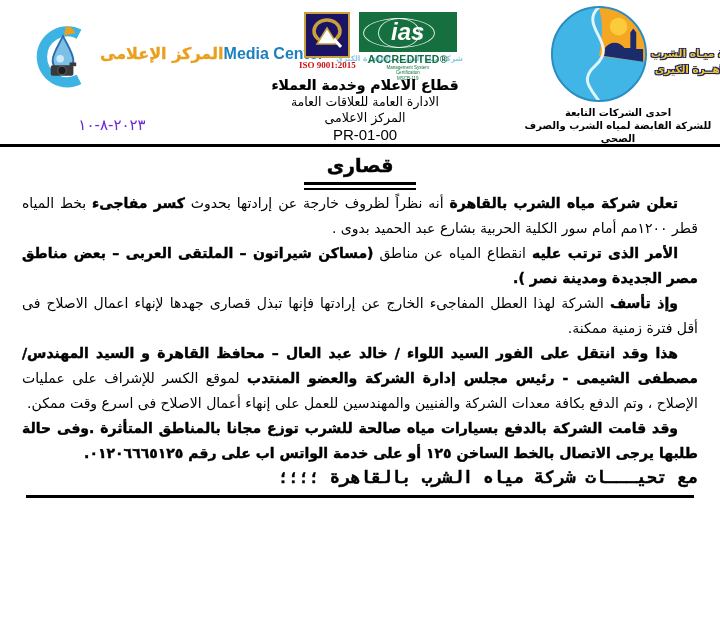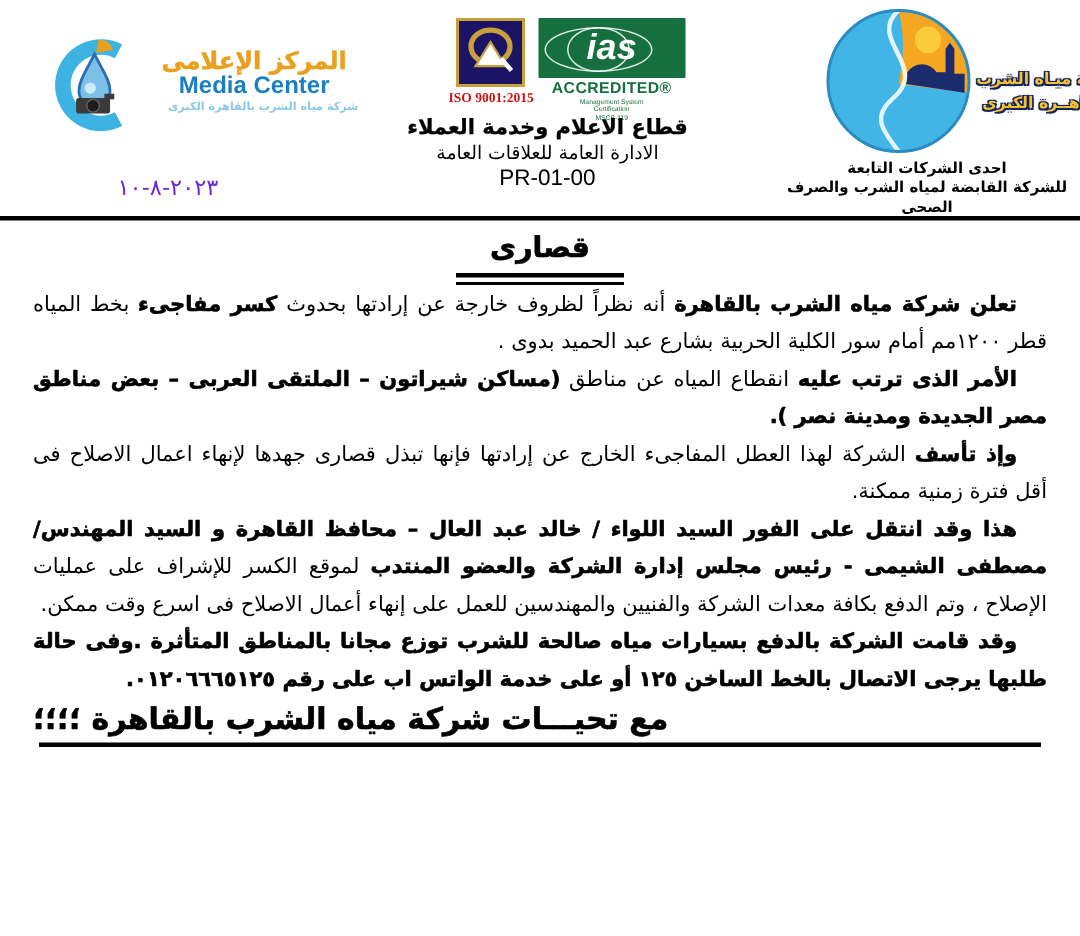--- a/index.html
+++ b/index.html
@@ -1,21 +1,21 @@
 <!DOCTYPE html>
 <html lang="ar"><head>
 <meta charset="utf-8">
 <style>
   html,body{margin:0;padding:0;background:#fff;}
   #page{position:relative;width:720px;height:624px;background:#fff;overflow:hidden;
         font-family:"DejaVu Sans",sans-serif;color:#000;}
   
   #hdr{position:relative;height:147px;}
   .media-logo{position:absolute;left:30px;top:20px;display:flex;align-items:center;gap:4px;}
-  .media-txt{display:flex;flex-direction:column;align-items:center;line-height:1.05;}
+  .media-txt{display:flex;flex-direction:row;align-items:flex-end;line-height:1.05;}
   .mc-ar{color:#E8A01E;font-weight:bold;font-size:16px;-webkit-text-stroke:.3px #E8A01E;}
   .mc-en{color:#1C7FC0;font-weight:bold;font-size:16px;font-family:"Liberation Sans",sans-serif;}
   .mc-sub{color:#8CC8E8;font-weight:bold;font-size:7.5px;margin-top:1px;margin-left:12px;}
   .date{position:absolute;left:52px;top:116px;width:120px;text-align:center;
         font-size:15px;letter-spacing:3px;color:#6d28d9;}
   .iso-wrap{position:absolute;left:299px;top:12px;display:flex;gap:3px;}
   .iso-col{display:flex;flex-direction:column;align-items:center;}
   .iso-red{color:#CC1111;font-weight:bold;font-size:9px;font-family:"Liberation Serif",serif;margin-top:2px;white-space:nowrap;}
   .ias-box{width:98px;height:40px;background:#156F3E;display:flex;align-items:center;justify-content:center;position:relative;overflow:hidden;}
   .ias-txt{color:#fff;font-style:italic;font-weight:bold;font-size:24px;font-family:"Liberation Sans",sans-serif;z-index:2;line-height:1;}
@@ -32,21 +32,21 @@
   .affil{position:absolute;left:518px;top:106px;width:200px;text-align:center;direction:rtl;
          font-size:10px;font-weight:bold;line-height:13px;}
   .rule-top{position:absolute;left:0;top:144px;width:720px;height:3px;background:#000;}
   
   #doc{direction:rtl;padding:6px 22px 0 22px;}
   .t-line{text-align:center;font-weight:bold;font-size:19px;line-height:25px;-webkit-text-stroke:.45px #000;}
   .t-under{width:112px;height:3px;margin:4px auto 1px auto;border-top:3px solid #000;border-bottom:2px solid #000;}
   .para{margin:0;font-size:14px;line-height:25px;text-align:justify;text-indent:20px;}
   .hv{font-weight:bold;-webkit-text-stroke:.4px #000;}
   .rg{font-weight:normal;}
-  .closing{margin:0;text-align:left;font-weight:bold;font-size:20px;line-height:26px;-webkit-text-stroke:.4px #000;}
+  .closing{margin:0;text-align:right;font-weight:bold;font-size:17px;line-height:26px;font-family:Liberation Mono, monospace;-webkit-text-stroke:.4px #000;}
   .rule-bot{width:668px;height:2.5px;background:#000;margin:3px auto 0 auto;}
 </style>
 </head>
 <body>
 
 <div id="page">
 
   <div id="hdr">
 
     <div class="media-logo">
@@ -87,20 +87,21 @@
         <span class="accr">ACCREDITED®</span>
         <span class="accr-sub">Management System</span>
         <span class="accr-sub">Certification</span>
         <span class="accr-sub">MSCB-119</span>
       </div>
     </div>
 
     <div class="dept">
       <div class="dept-b">قطاع الاعلام وخدمة العملاء</div>
       <div class="dept-r">الادارة العامة للعلاقات العامة</div>
+      <div class="dept-r">المركز الاعلامى</div>
       <div class="dept-code">PR-01-00</div>
     </div>
 
     <div class="co-logo">
       <svg width="100" height="98" viewBox="0 0 100 100">
         <circle cx="50" cy="50" r="48" fill="#41B6E6"></circle>
         <path d="M50 2 A48 48 0 0 1 97 58 L50 52 Q56 25 50 2 Z" fill="#F5A623"></path>
         <circle cx="70" cy="22" r="9" fill="#FBCB3C"></circle>
         <path d="M55 52 L95 58 L95 45 L88 45 L88 28 L85 24 L82 28 L82 44 L76 44
                  A12 12 0 0 0 56 44 Z" fill="#1B2B6B"></path>

